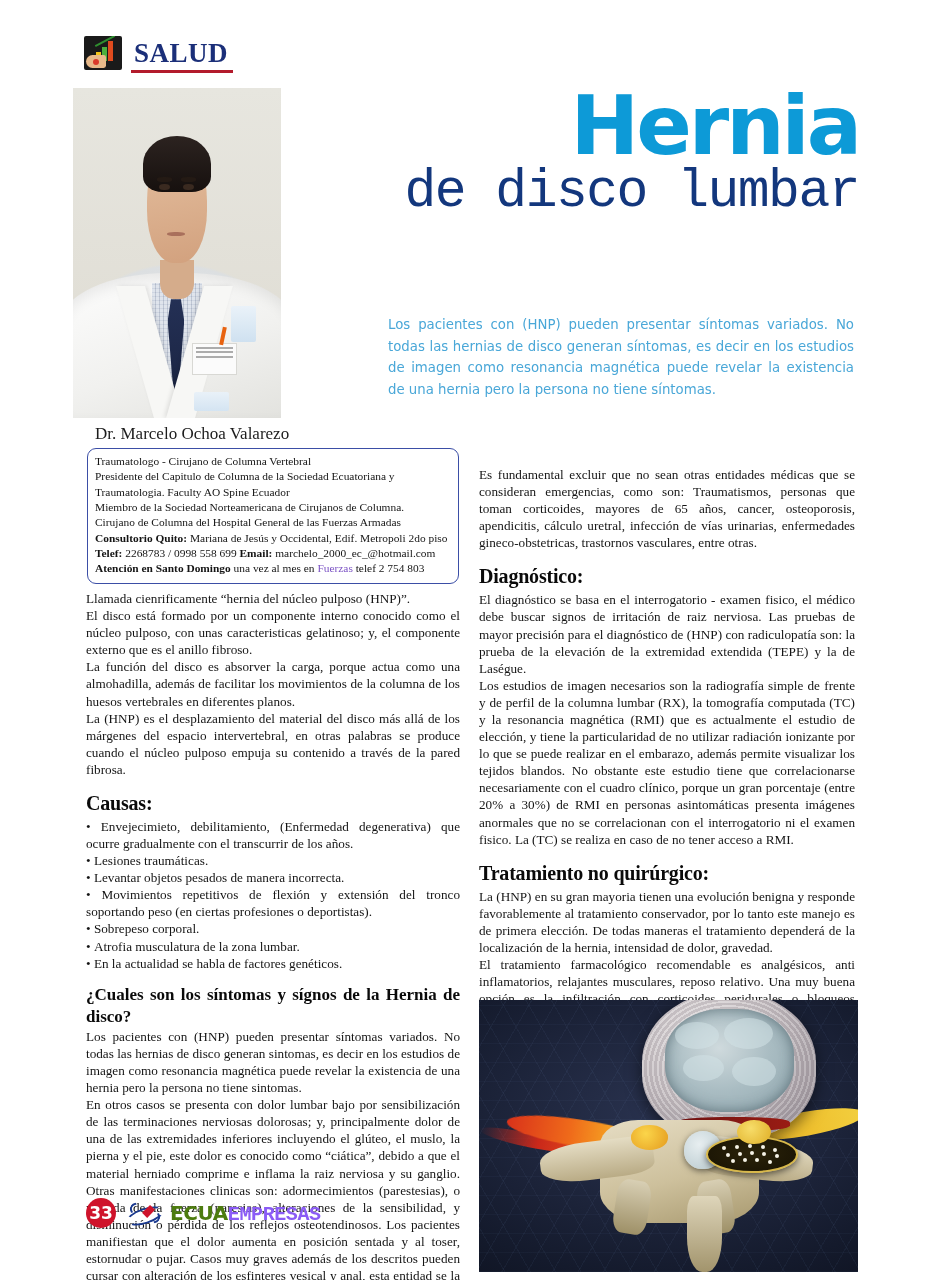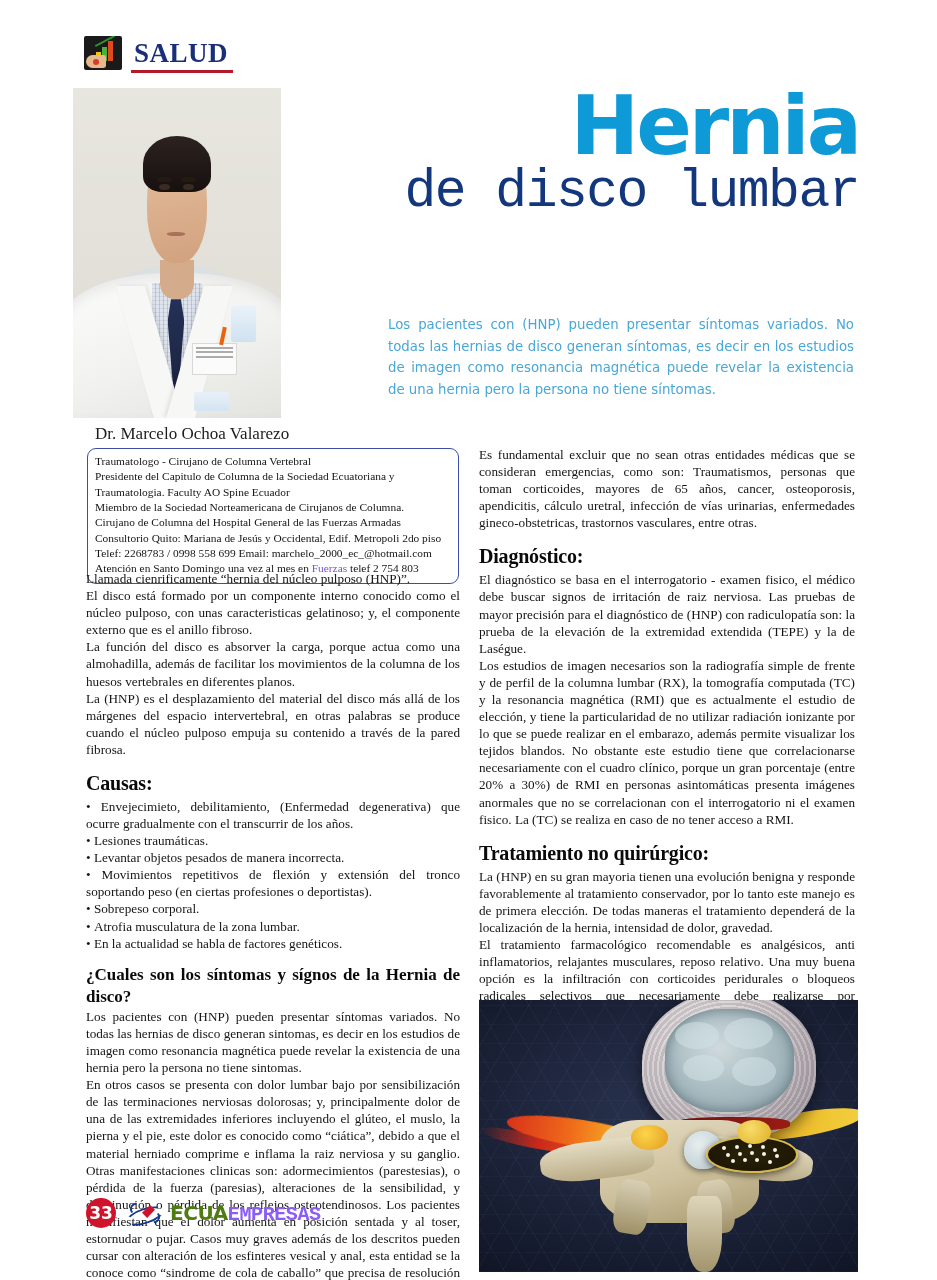--- a/index.html
+++ b/index.html
@@ -68,26 +68,26 @@
 
   
   .intro{position:absolute;left:388px;top:314px;width:466px;
       font-family:"DejaVu Sans", sans-serif;font-size:13.3px;line-height:1.62;
       color:#49a7d8;text-align:justify;}
 
   
   .cred-box{position:absolute;left:87px;top:448px;width:372px;
       border:1px solid #3b4ea6;border-radius:9px;padding:5px 6px 6px 7px;box-sizing:border-box;}
   .cred-box div{font-family:"Liberation Serif", serif;font-size:11.4px;line-height:1.345;color:#141414;white-space:nowrap;}
-  .cred-box b{font-weight:normal;}
+  .cred-box b{font-weight:bold;}
   .kinesof{color:#7b52c4;}
 
   
   .col{position:absolute;font-family:"Liberation Serif", serif;font-size:13.2px;
-      line-height:1.295;color:#141414;text-align:justify;}
+      line-height:1.295;color:#141414;text-align:justify;margin-top:20px;}
   .col p{margin:0;}
   .col h2{font-family:"Liberation Serif", serif;font-weight:bold;font-size:20px;
       margin:13px 0 1px;color:#0a0a0a;letter-spacing:-0.2px;}
   .col h3{font-family:Liberation Serif, serif;font-weight:bold;font-size:17px;
       margin:12px 0 0;color:#0a0a0a;}
   .col ul{margin:0;padding:0;list-style:none;}
   .col ul li{margin:0;text-align:justify;}
   .col ul li::before{content:"\2022\00a0";}
 
   .col-left{left:86px;top:570px;width:374px;}

